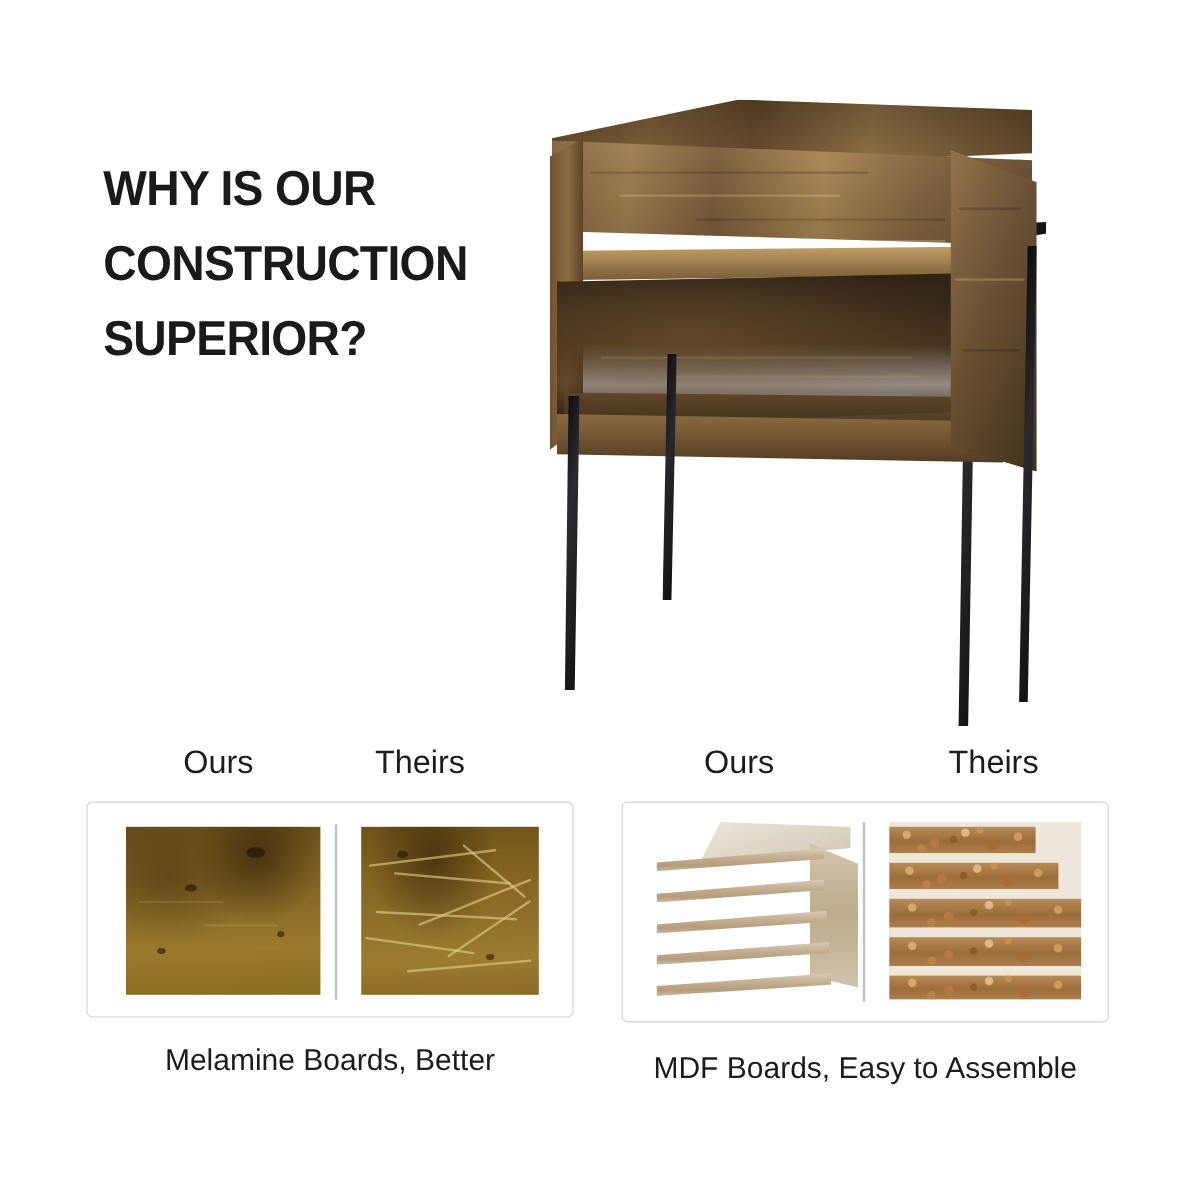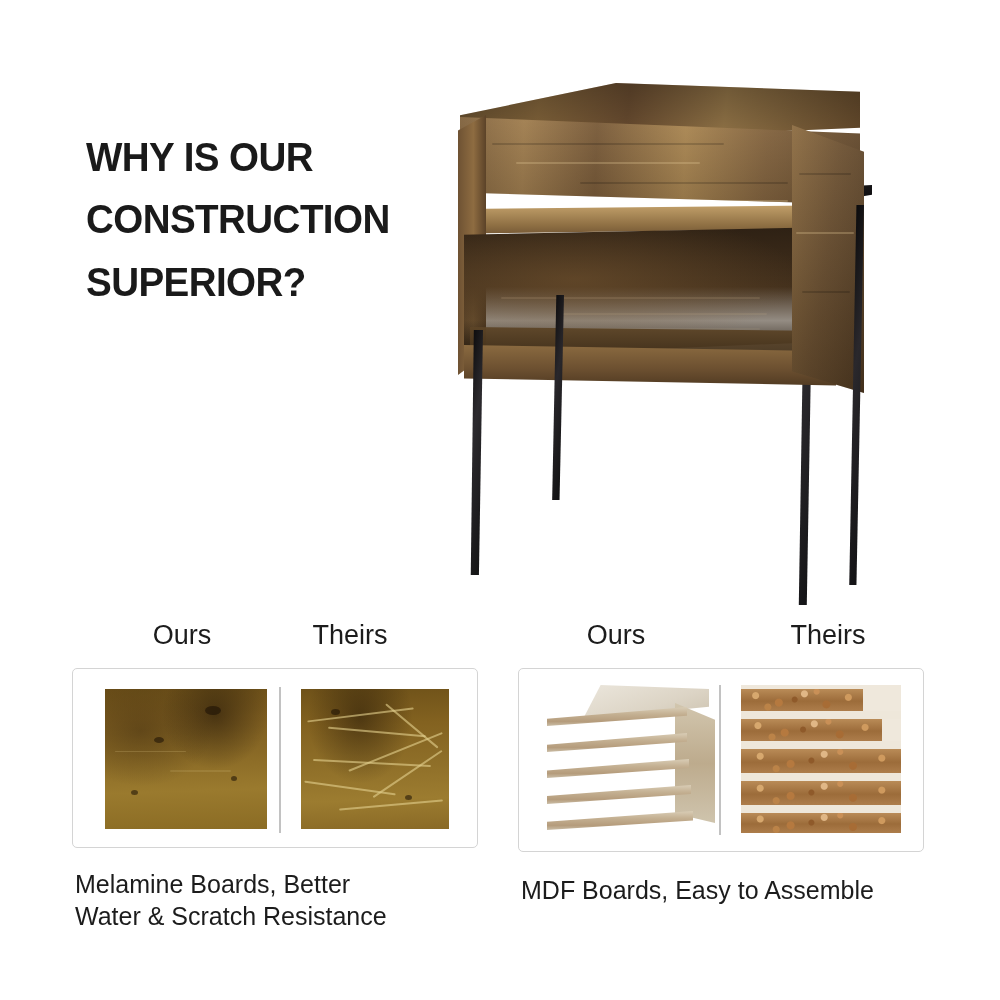--- a/index.html
+++ b/index.html
@@ -165,21 +165,21 @@
   .cmp-divider {
     position: absolute;
     width: 2px;
     background: #c2c2c2;
   }
   .caption {
     position: absolute;
     font-size: 25px;
     color: #1c1c1c;
     line-height: 1.28;
-    text-align: left;
+    text-align: center;
     white-space: nowrap;
   }
 
   
   .swatch {
     position: absolute;
     overflow: hidden;
   }
   .surface-ours {
     background:
@@ -315,21 +315,20 @@
       <div class="scratch" style="left:52%;top:26%;width:46%;transform:rotate(40deg);"></div>
       <div class="speck" style="left:20%;top:14%;width:9px;height:6px;"></div>
       <div class="speck" style="left:70%;top:76%;width:7px;height:5px;"></div>
     </div>
 
     <div class="cmp-divider" style="left:206px;top:18px;height:146px;"></div>
   </div>
 
   <div class="caption" style="left:75px;top:868px;width:400px;">
     <div>Melamine Boards, Better</div>
-    <div>Water &amp; Scratch Resistance</div>
   </div>
 </div>
 
 <div>
   <div class="cmp-label" style="left:566px;top:620px;width:100px;">Ours</div>
   <div class="cmp-label" style="left:768px;top:620px;width:120px;">Theirs</div>
 
   <div class="cmp-card" style="left:518px;top:668px;width:406px;height:184px;">
 
     <div class="mdf-stack" style="left:28px;top:16px;width:168px;height:148px;">

